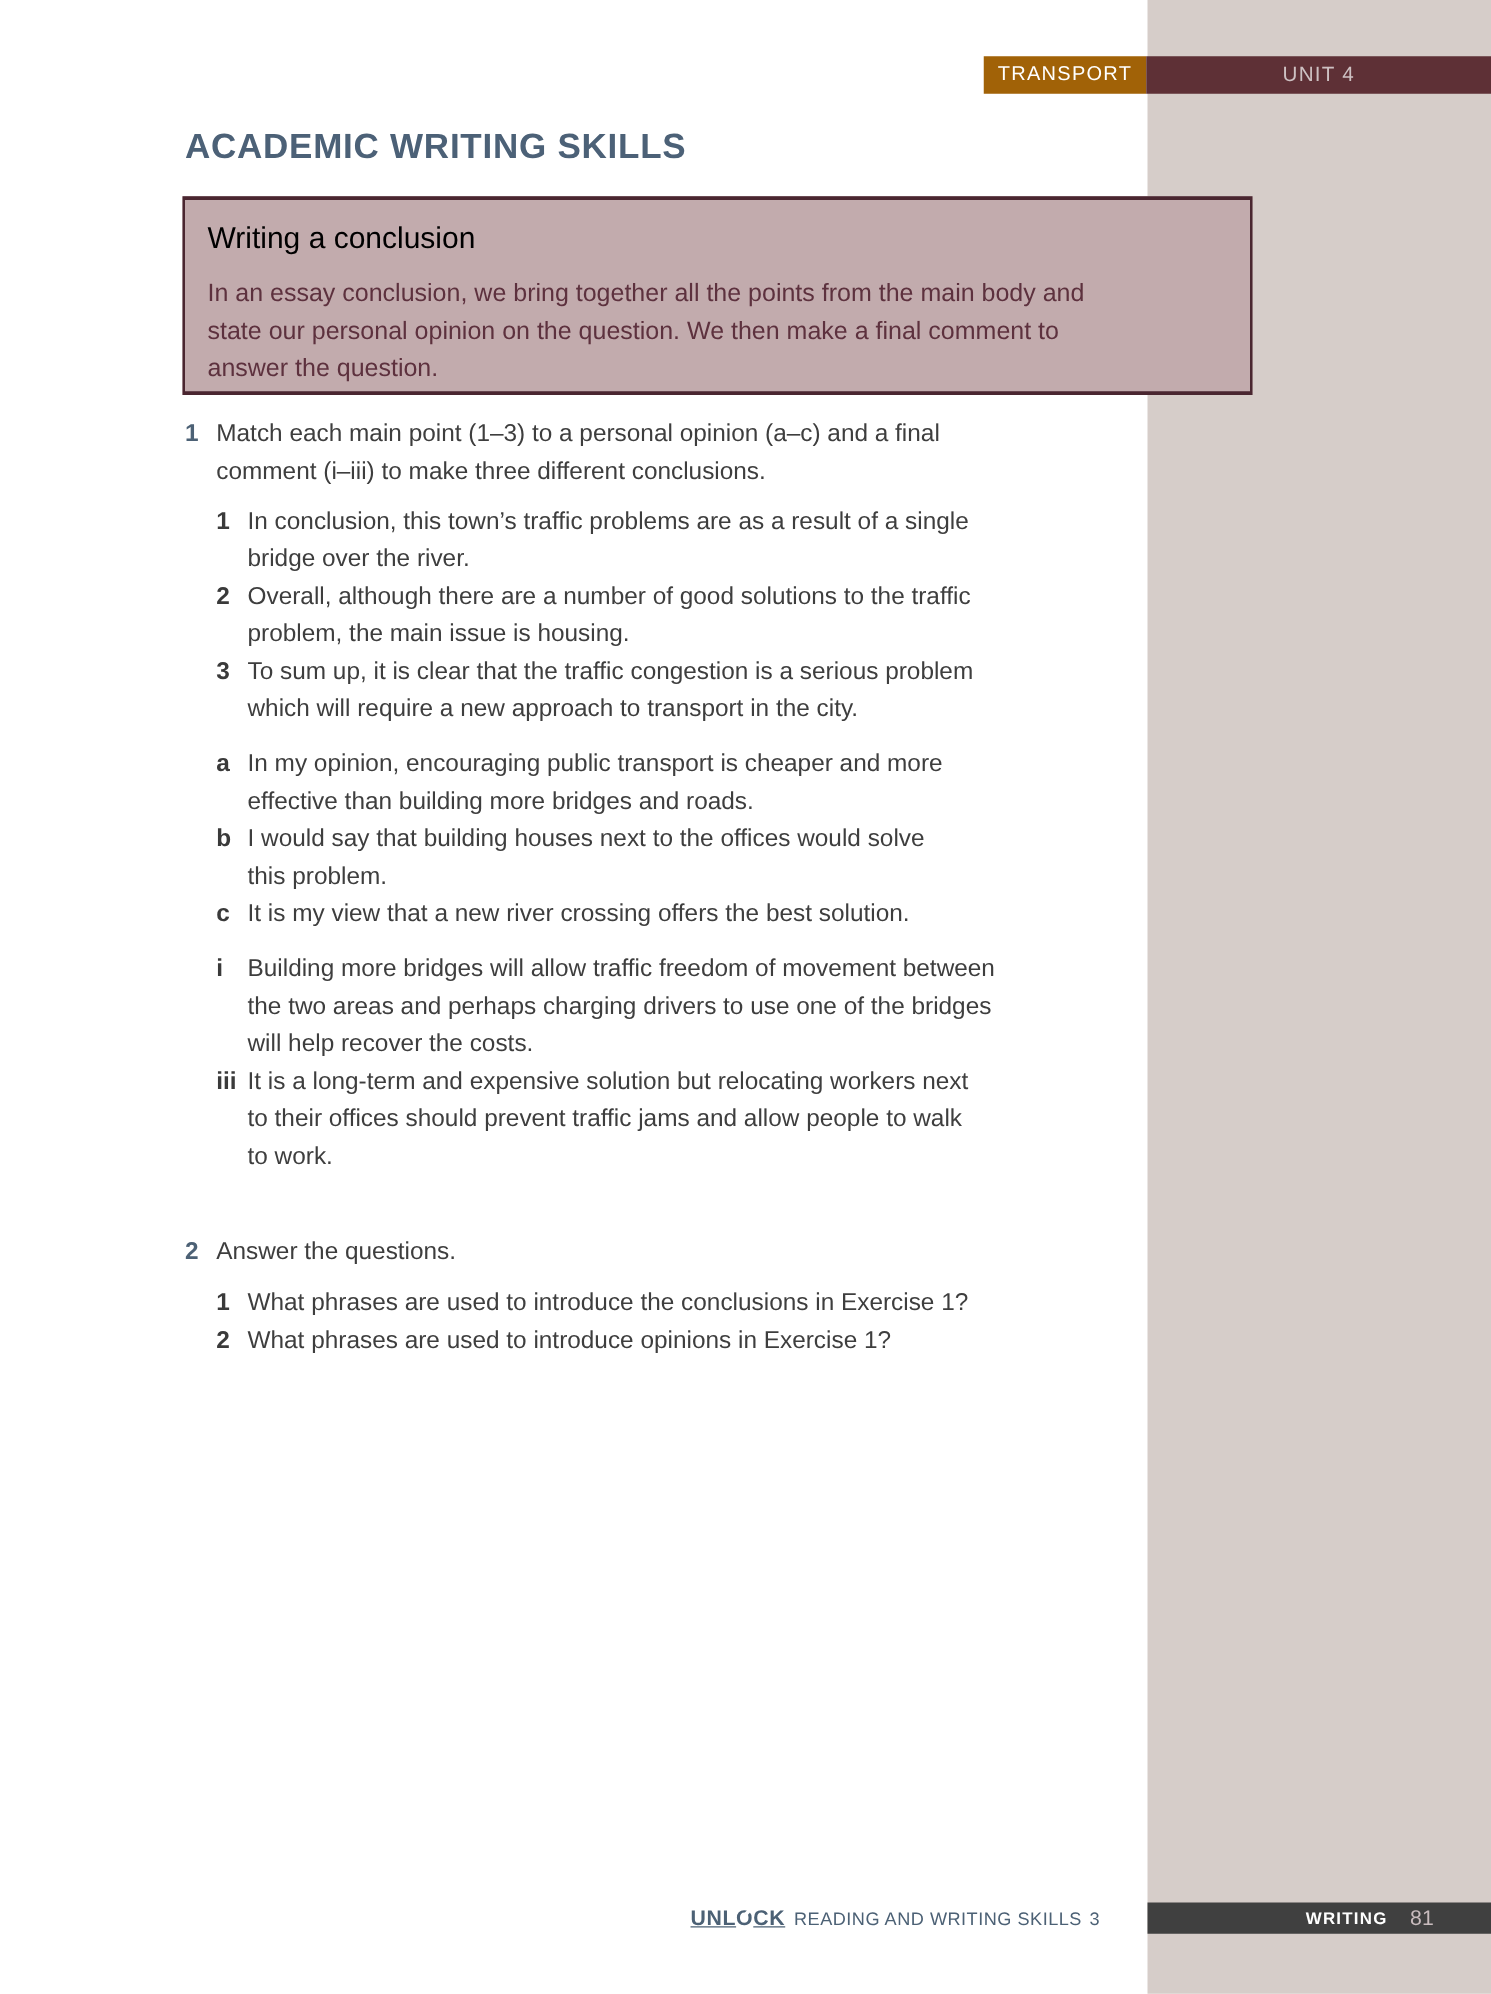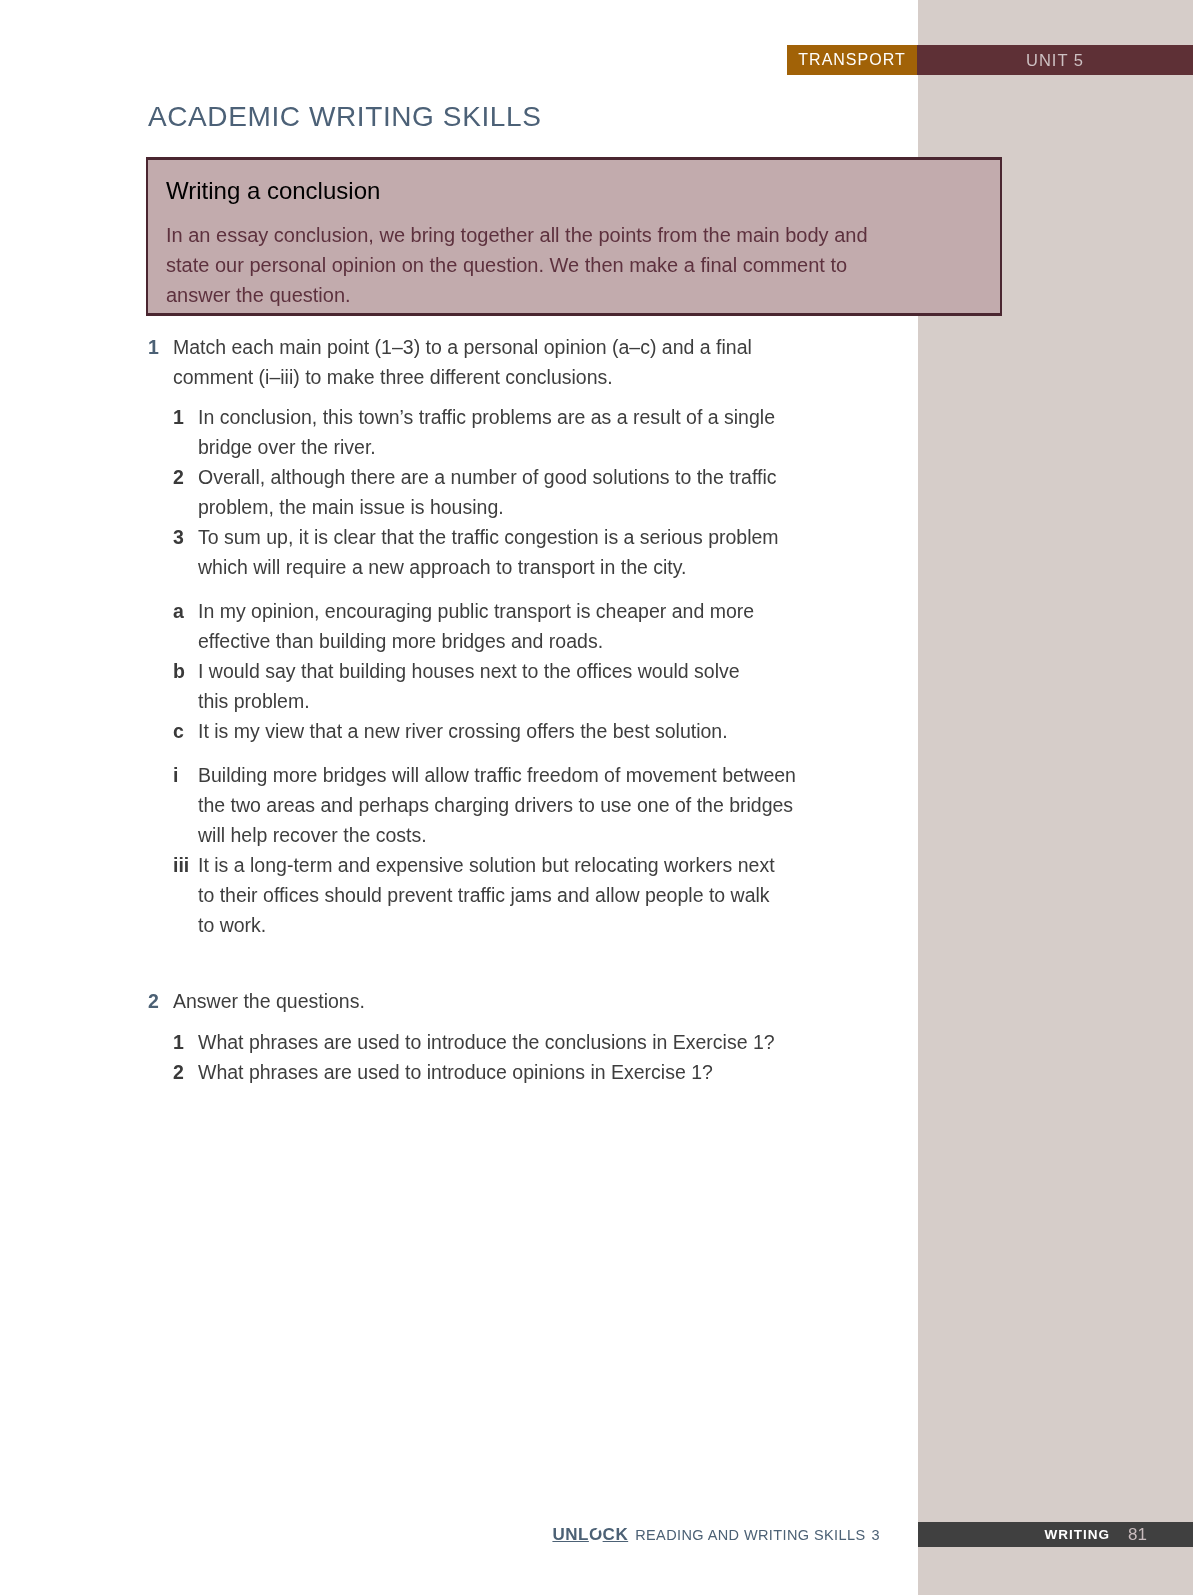--- a/index.html
+++ b/index.html
@@ -22,21 +22,21 @@
     font-size:16px; letter-spacing:1px; line-height:30px; text-align:center;
   }
   .unit-band {
     position:absolute; left:917px; top:45px; width:276px; height:30px;
     background:#5e3036; color:#cdc0c2;
     font-size:16.5px; letter-spacing:1px; line-height:30px; text-align:center;
   }
   
   .page-title {
     position:absolute; left:148px; top:101px;
-    font-size:28px; font-weight:normal; letter-spacing:0.6px;
+    font-size:28px; font-weight:bold; letter-spacing:0.6px;
     color:#4c6177;
   }
   
   .skills-box {
     position:absolute; left:146px; top:157px; width:856px; height:159px;
     background:#c2abad;
     border:2px solid #4a2630;
     border-top-width:3px; border-bottom-width:3px;
     padding:14px 20px 0 18px;
   }
@@ -92,21 +92,21 @@
   .footer-page {
     color:#c9bcbe; font-size:17px; margin-left:18px;
   }
 </style>
 </head>
 <body>
 
 <div class="side-panel"></div>
 
 <div class="topic-box">TRANSPORT</div>
-<div class="unit-band">UNIT 5</div>
+<div class="unit-band">UNIT 4</div>
 
 <h1 class="page-title">ACADEMIC WRITING SKILLS</h1>
 
 <div class="skills-box">
   <div class="skills-box-title">Writing a conclusion</div>
   <div class="skills-box-body preline">In an essay conclusion, we bring together all the points from the main body and
 state our personal opinion on the question. We then make a final comment to
 answer the question.</div>
 </div>
 

